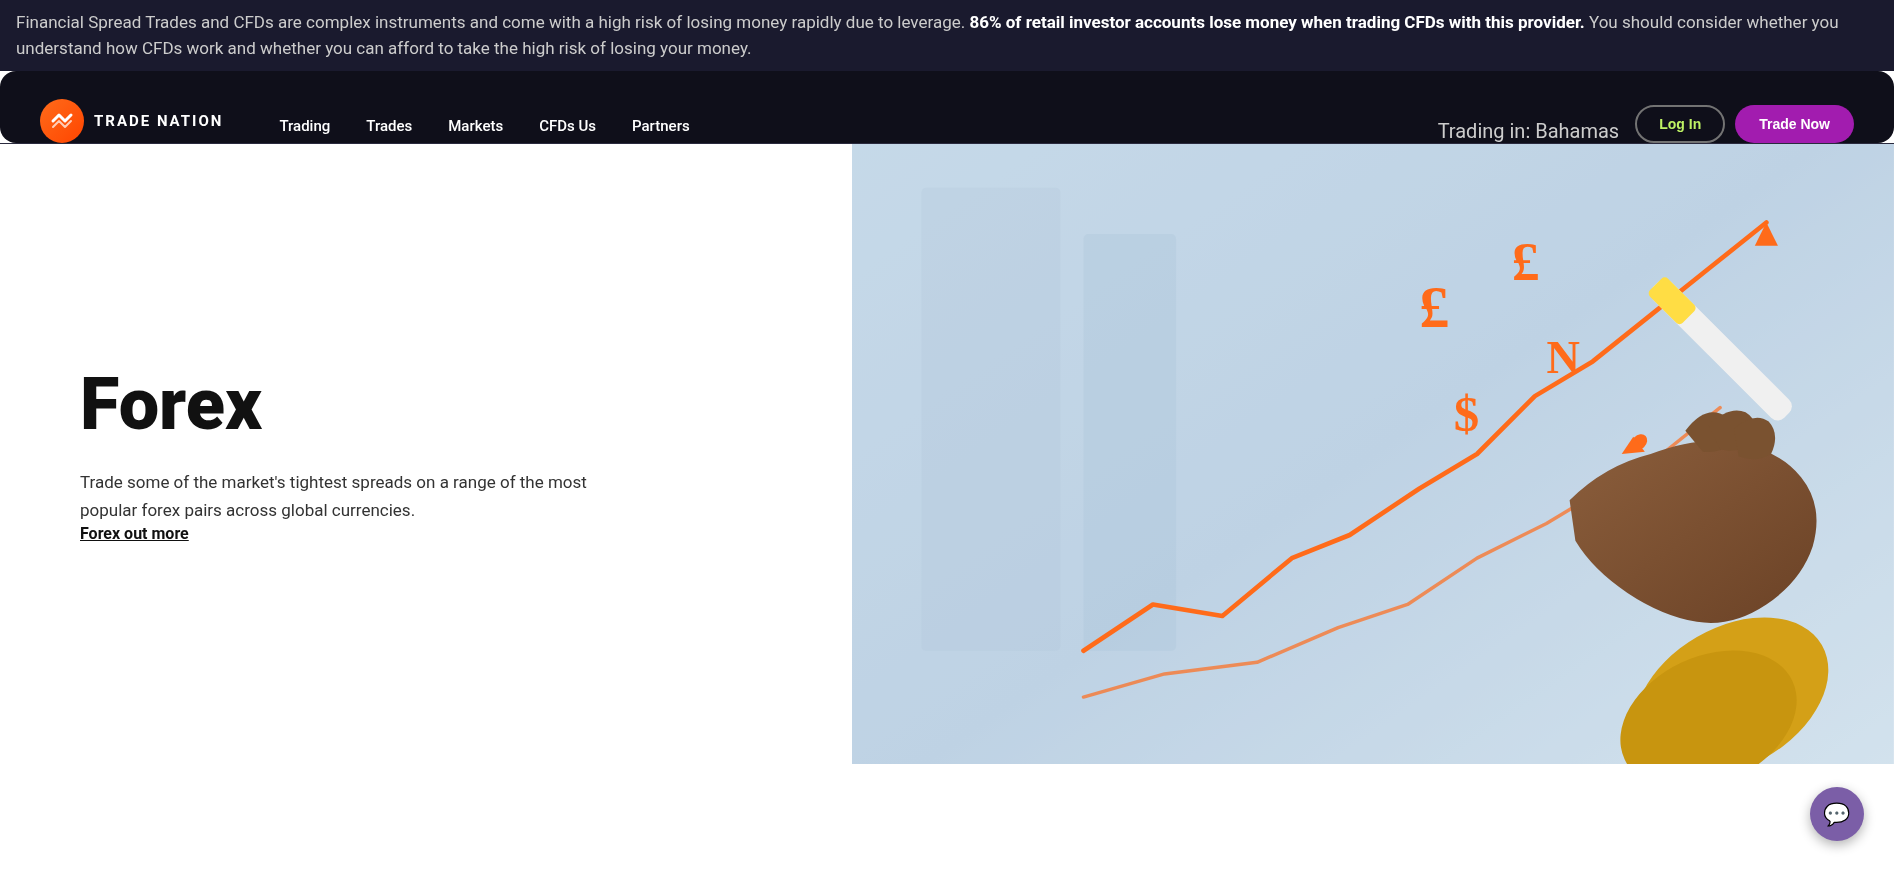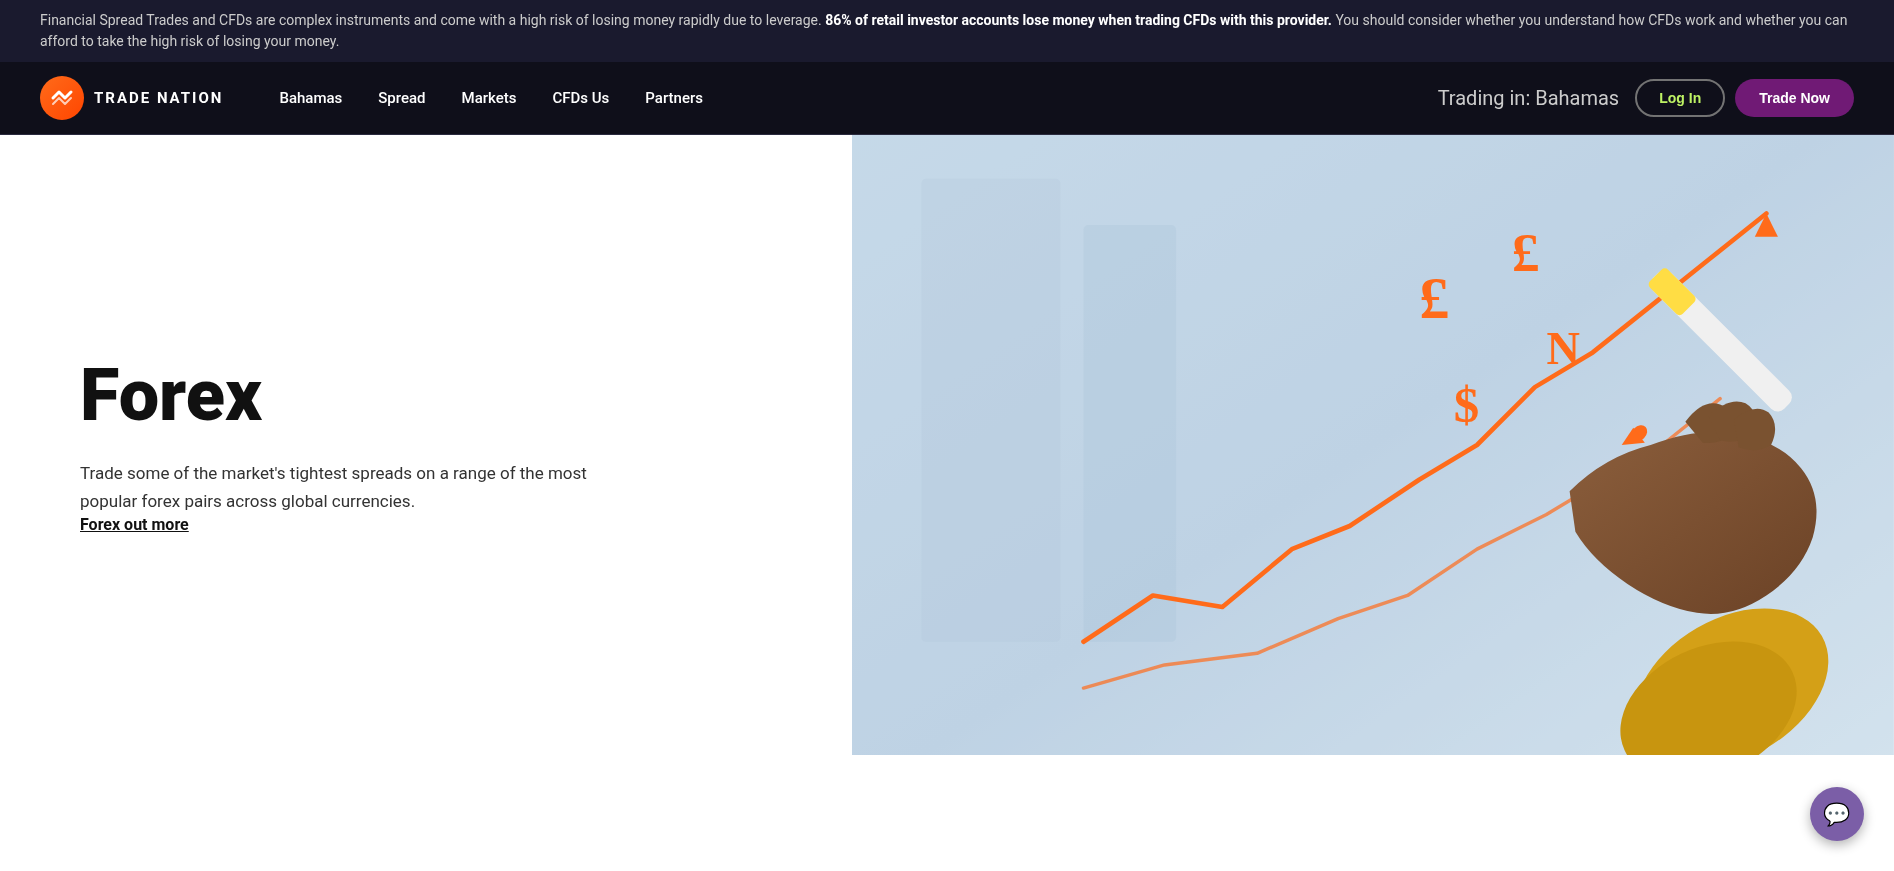--- a/index.html
+++ b/index.html
@@ -2,36 +2,37 @@
 <html><head>
   <meta charset="utf-8">
   <style>
     * { margin: 0; padding: 0; box-sizing: border-box; }
     body { font-family: -apple-system, BlinkMacSystemFont, 'Segoe UI', Roboto, sans-serif; background: #fff; overflow-x: hidden; }
 
     
     .warning-banner {
       background: #1a1a2e;
       color: #ccc;
-      font-size: 14px;
-      padding: 10px 40px;
+      font-size: 17px;
+      padding: 10px 16px;
       line-height: 1.5;
     }
     .warning-banner strong {
       color: #fff;
     }
 
     
     .navbar {
       background: #0f0f1a;
       display: flex;
-      align-items: center;
+      align-items: flex-end;
       padding: 0 40px;
       height: 72px;
       gap: 0;
+      border-radius: 16px;
     }
     .logo-area {
       display: flex;
       align-items: center;
       gap: 10px;
       margin-right: 40px;
       text-decoration: none;
     }
     .logo-icon {
       width: 44px;
@@ -82,21 +83,21 @@
       background: transparent;
       padding: 9px 22px;
       border-radius: 24px;
       font-size: 14px;
       font-weight: 600;
       cursor: pointer;
       white-space: nowrap;
       margin-right: 10px;
     }
     .btn-trade {
-      background: #701a75;
+      background: #a21caf;
       color: #fff;
       border: none;
       padding: 11px 24px;
       border-radius: 24px;
       font-size: 14px;
       font-weight: 700;
       cursor: pointer;
       white-space: nowrap;
     }
 
@@ -205,22 +206,22 @@
     <div class="logo-icon">
       <svg width="26" height="26" viewBox="0 0 26 26" fill="none">
         <path d="M4 13 L10 7 L16 13 L22 7" stroke="white" stroke-width="3" stroke-linecap="round" stroke-linejoin="round" fill="none"></path>
         <path d="M4 19 L10 13 L16 19 L22 13" stroke="white" stroke-width="2" stroke-linecap="round" stroke-linejoin="round" fill="none" opacity="0.7"></path>
       </svg>
     </div>
     <span class="logo-text">TRADE NATION</span>
   </a>
 
   <div class="nav-links">
-    <a class="nav-link" href="#">Bahamas</a>
-    <a class="nav-link" href="#">Spread</a>
+    <a class="nav-link" href="#">Trading</a>
+    <a class="nav-link" href="#">Trades</a>
     <a class="nav-link" href="#">Markets</a>
     <a class="nav-link" href="#">CFDs Us</a>
     <a class="nav-link" href="#">Partners</a>
   </div>
 
   <span class="trading-in">Trading in: Bahamas</span>
   <button class="btn-login">Log In</button>
   <button class="btn-trade">Trade Now</button>
 </nav>
 

